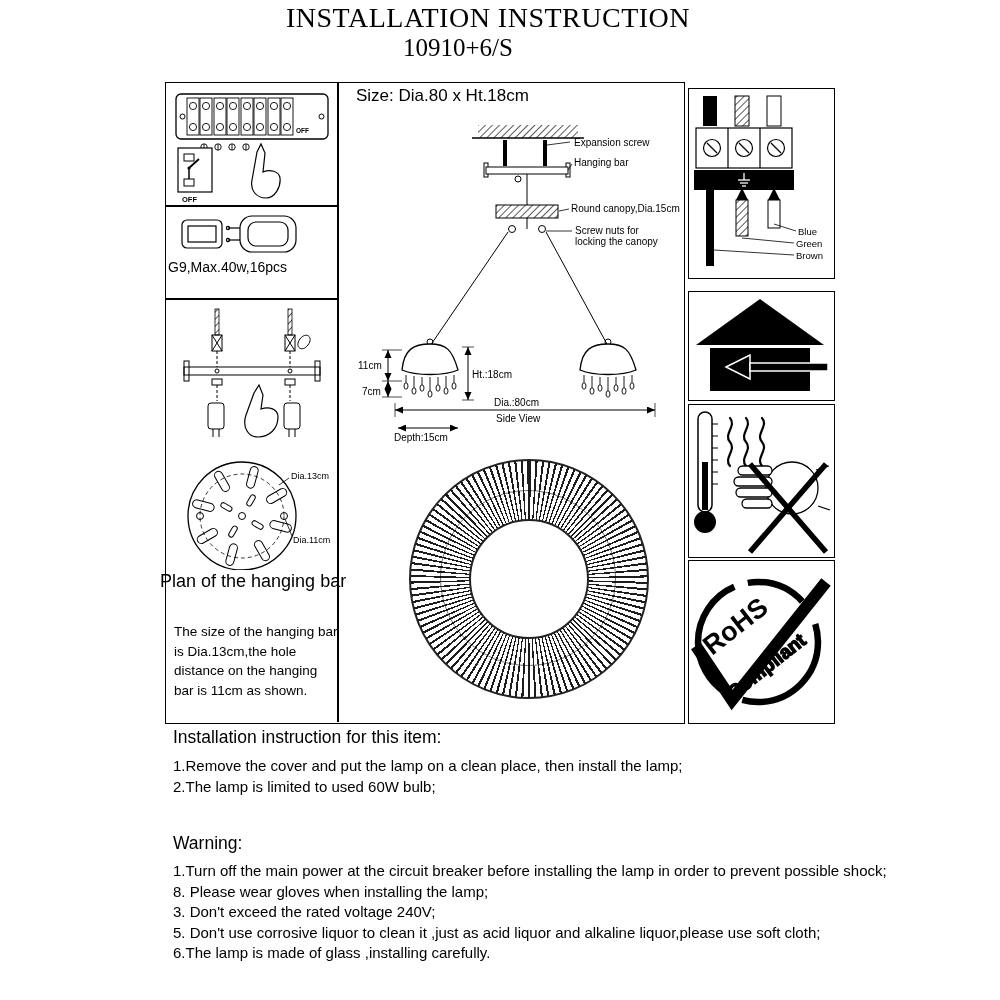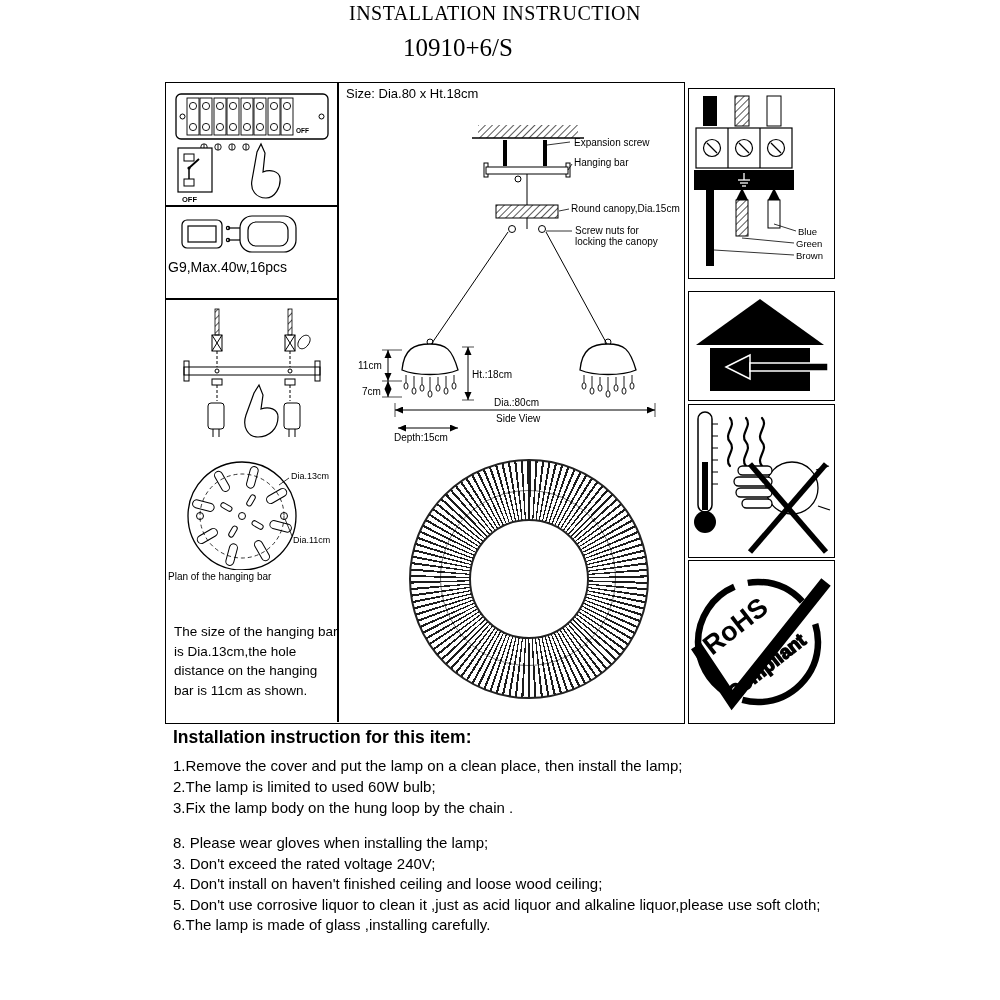--- a/index.html
+++ b/index.html
@@ -1,38 +1,38 @@
 <!DOCTYPE html>
 <html><head>
 <meta charset="utf-8">
 <style>
   html,body{margin:0;padding:0}
   body{width:1000px;height:1000px;background:#fff;color:#000;font-family:"Liberation Sans",sans-serif}
   .page{position:relative;width:1000px;height:1000px;background:#fff;overflow:hidden}
   .abs{position:absolute}
   .box{position:absolute;border:1.5px solid #000;background:#fff}
   .vline,.hline{position:absolute;background:#000}
-  .sheet-title{position:absolute;top:2px;left:11px;width:968px;text-align:center;
-    font-family:"Liberation Serif",serif;font-size:20px;letter-spacing:.5px}
+  .sheet-title{position:absolute;top:2px;left:4px;width:968px;text-align:center;
+    font-family:"Liberation Serif",serif;font-size:28px;letter-spacing:.5px}
   .sheet-model{position:absolute;top:34px;left:0;width:916px;text-align:center;
     font-family:"Liberation Serif",serif;font-size:25px}
-  .size-label{position:absolute;left:346px;top:86px;font-size:13px}
+  .size-label{position:absolute;left:356px;top:86px;font-size:17px}
   .bulb-caption{position:absolute;left:168px;top:259px;font-size:14px}
-  .plan-caption{position:absolute;left:168px;top:571px;font-size:10px}
+  .plan-caption{position:absolute;left:160px;top:571px;font-size:18px}
   .plan-note{position:absolute;left:174px;top:622px;width:164px;font-size:13.5px;line-height:19.5px}
   svg text{font-family:"Liberation Sans",sans-serif;fill:#000}
   .ring{position:absolute;left:409px;top:459px;width:236px;height:236px;border-radius:50%;
     border:2px solid #222;
     background:repeating-conic-gradient(#1c1c1c 0deg 1.05deg,#ffffff 1.05deg 3.15deg)}
   .ring-mid{position:absolute;left:29px;top:29px;width:174px;height:174px;border-radius:50%;
     border:1.5px solid rgba(0,0,0,.55)}
   .ring-hole{position:absolute;left:58px;top:58px;width:116px;height:116px;border-radius:50%;
     background:#fff;border:2px solid #222}
   .textblock{position:absolute;left:173px;width:750px}
-  .textblock h2{margin:0 0 7px 0;font-size:17.5px;font-weight:bold}
+  .textblock h2{margin:0 0 7px 0;font-size:17.5px;font-weight:normal}
   .step{font-size:15px;line-height:21px;padding-left:20px;text-indent:-20px}
   .warn .step{line-height:20.5px}
 </style>
 </head>
 <body>
 
 <div class="page">
 
   <svg width="0" height="0" style="position:absolute">
     <defs>
@@ -373,24 +373,24 @@
     <circle cx="70" cy="82" r="60" fill="none" stroke="#000" stroke-width="6.5" stroke-dasharray="110 18 130 14 60 26"></circle>
     <path d="M8,86 L44,140 L138,22" fill="none" stroke="#000" stroke-width="12"></path>
     <text font-size="27" font-weight="bold" transform="translate(24,96) rotate(-38)">RoHS</text>
     <text font-size="19" font-weight="bold" fill="#fff" stroke="#000" stroke-width="1.4" paint-order="stroke" transform="translate(46,140) rotate(-38)">Compliant</text>
   </svg>
 
   <div class="textblock" style="top:727px">
     <h2>Installation instruction for this item:</h2>
     <div class="step">1.Remove the cover and put the lamp on a clean place, then install the lamp;</div>
     <div class="step">2.The lamp is limited to used  60W bulb;</div>
-    <div class="step">3.Fix the lamp body on the  hung loop by the chain .</div>
   </div>
 
   <div class="textblock warn" style="top:833px">
+    <h2>Warning:</h2>
+    <div class="step">1.Turn off the main power at the circuit breaker before installing the lamp in order to prevent possible shock;</div>
     <div class="step">8. Please wear gloves when installing the lamp;</div>
     <div class="step">3. Don't exceed the rated voltage 240V;</div>
-    <div class="step">4. Don't install on haven't finished ceiling and loose wood ceiling;</div>
     <div class="step">5. Don't use corrosive liquor to clean it ,just as acid liquor and alkaline liquor,please use soft cloth;</div>
     <div class="step">6.The lamp is made of  glass ,installing carefully.</div>
   </div>
 
 </div>
 
 </body></html>

